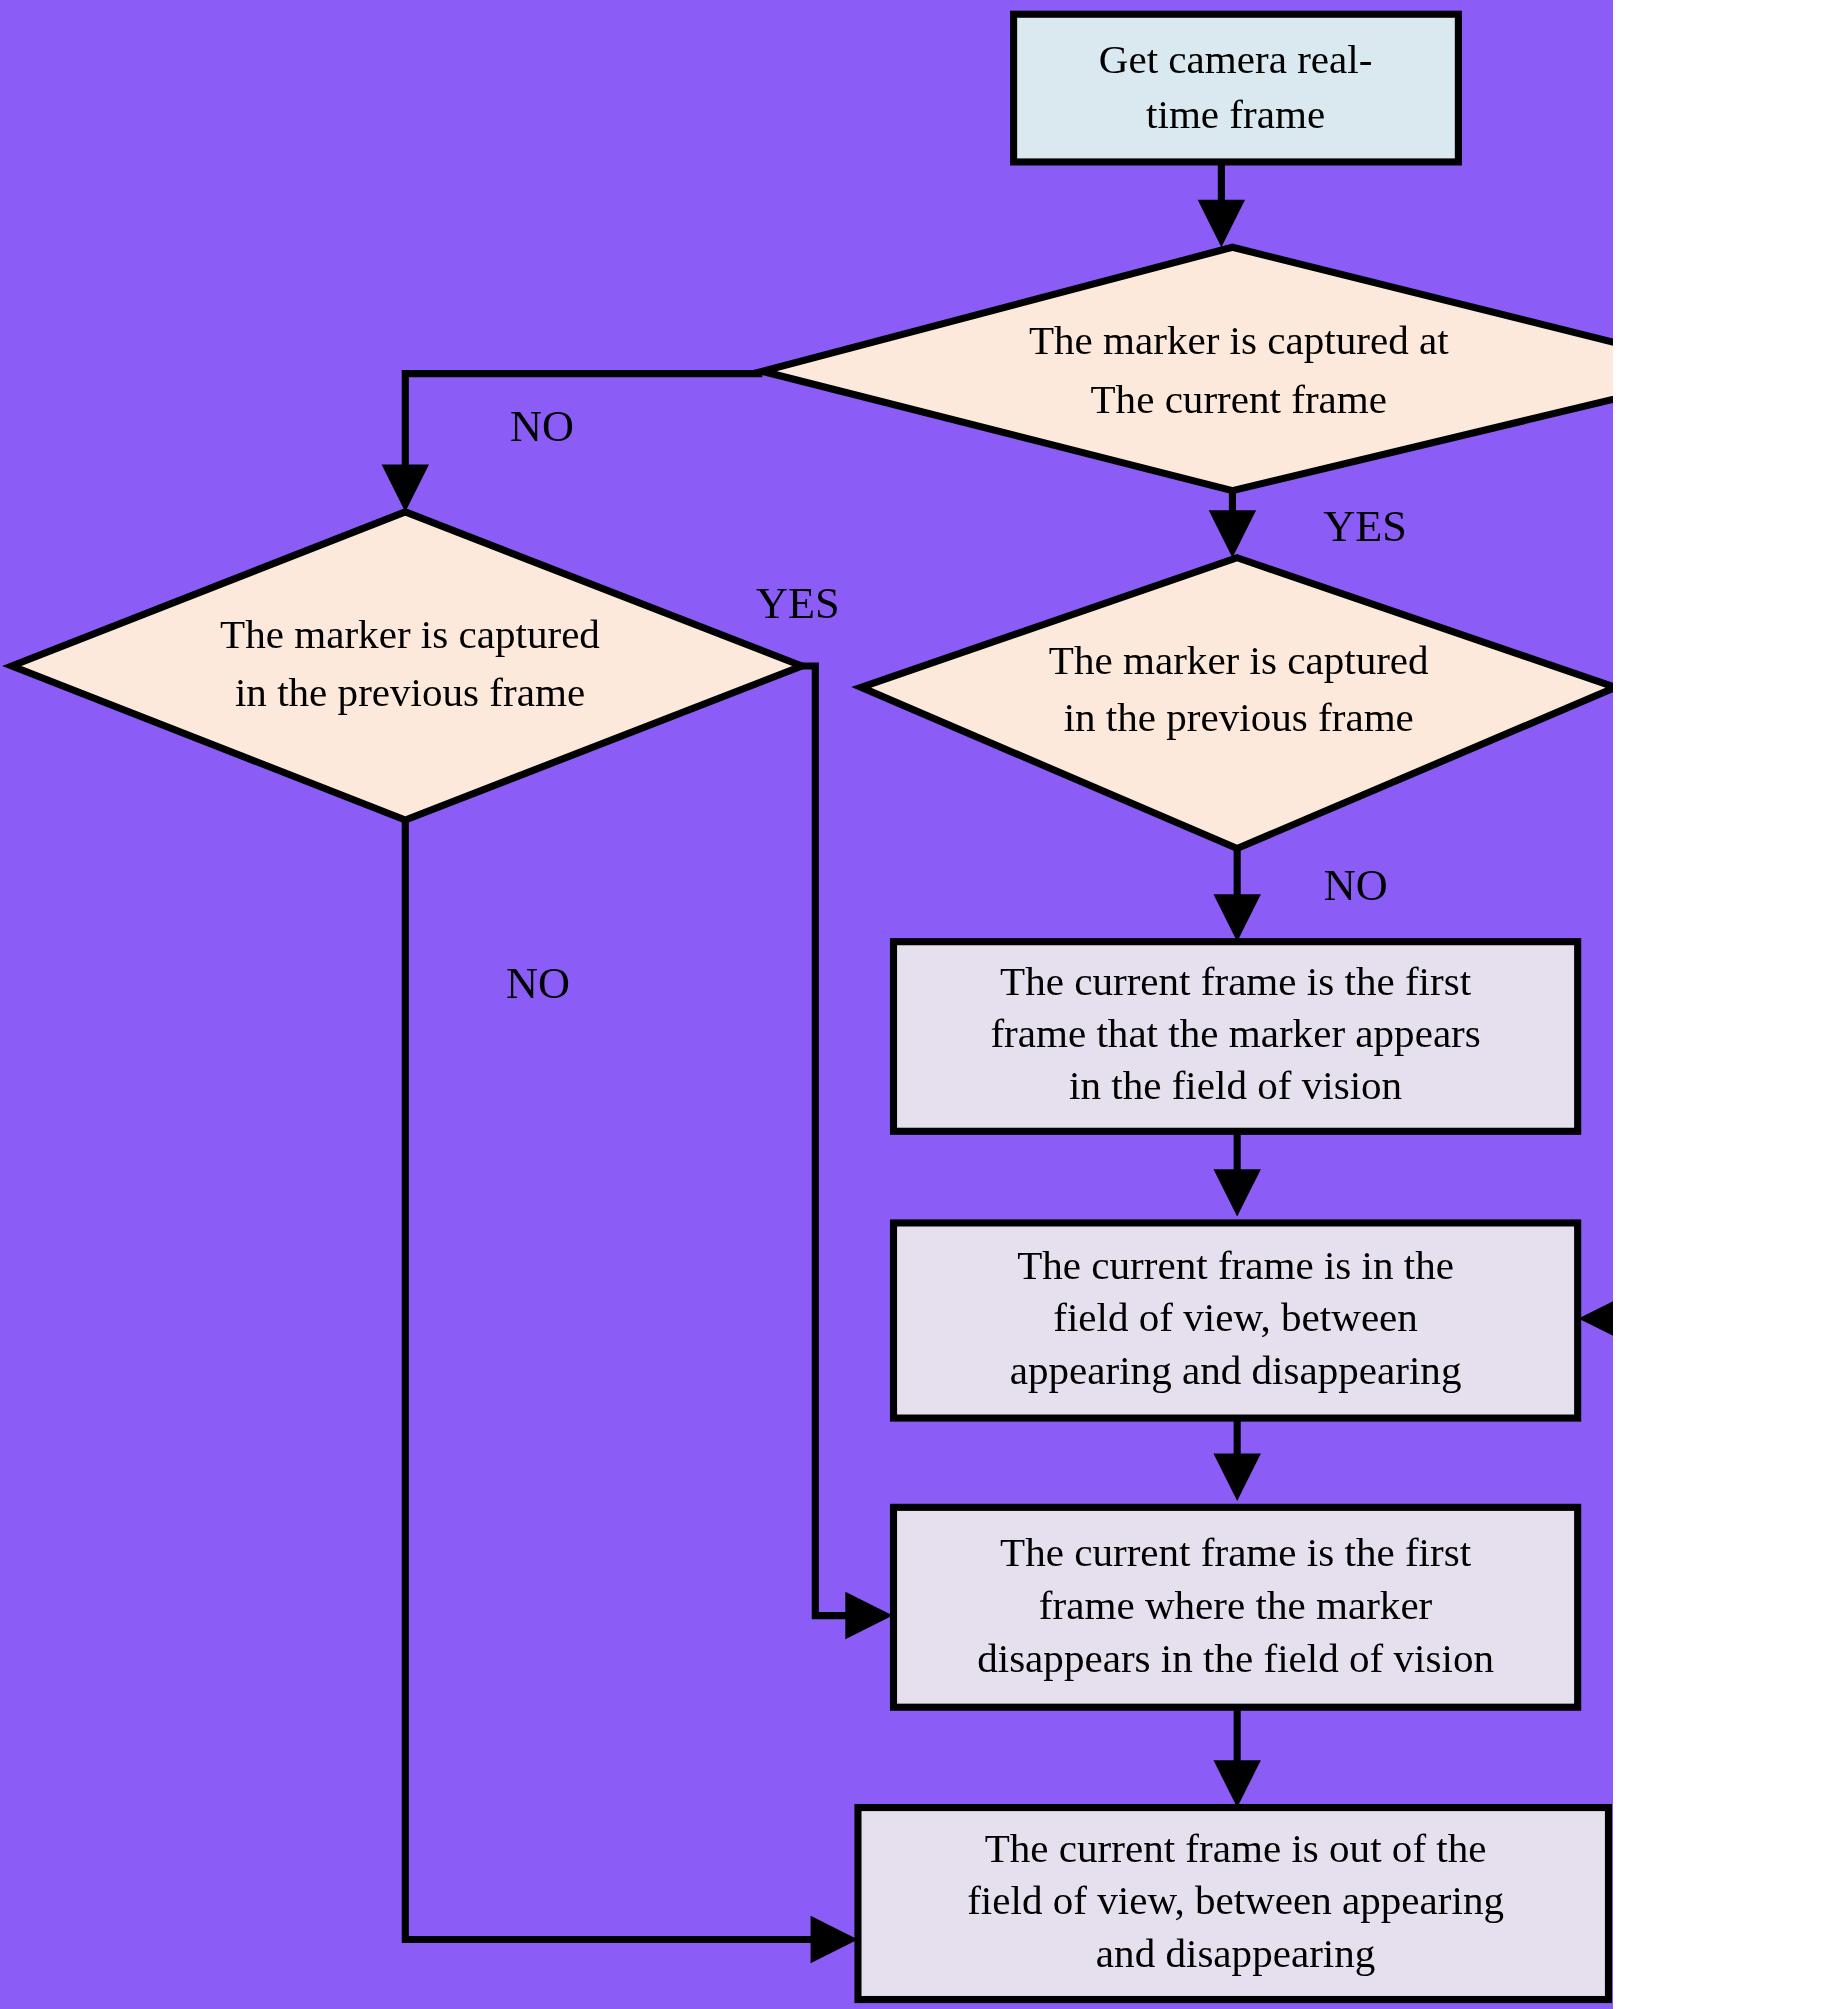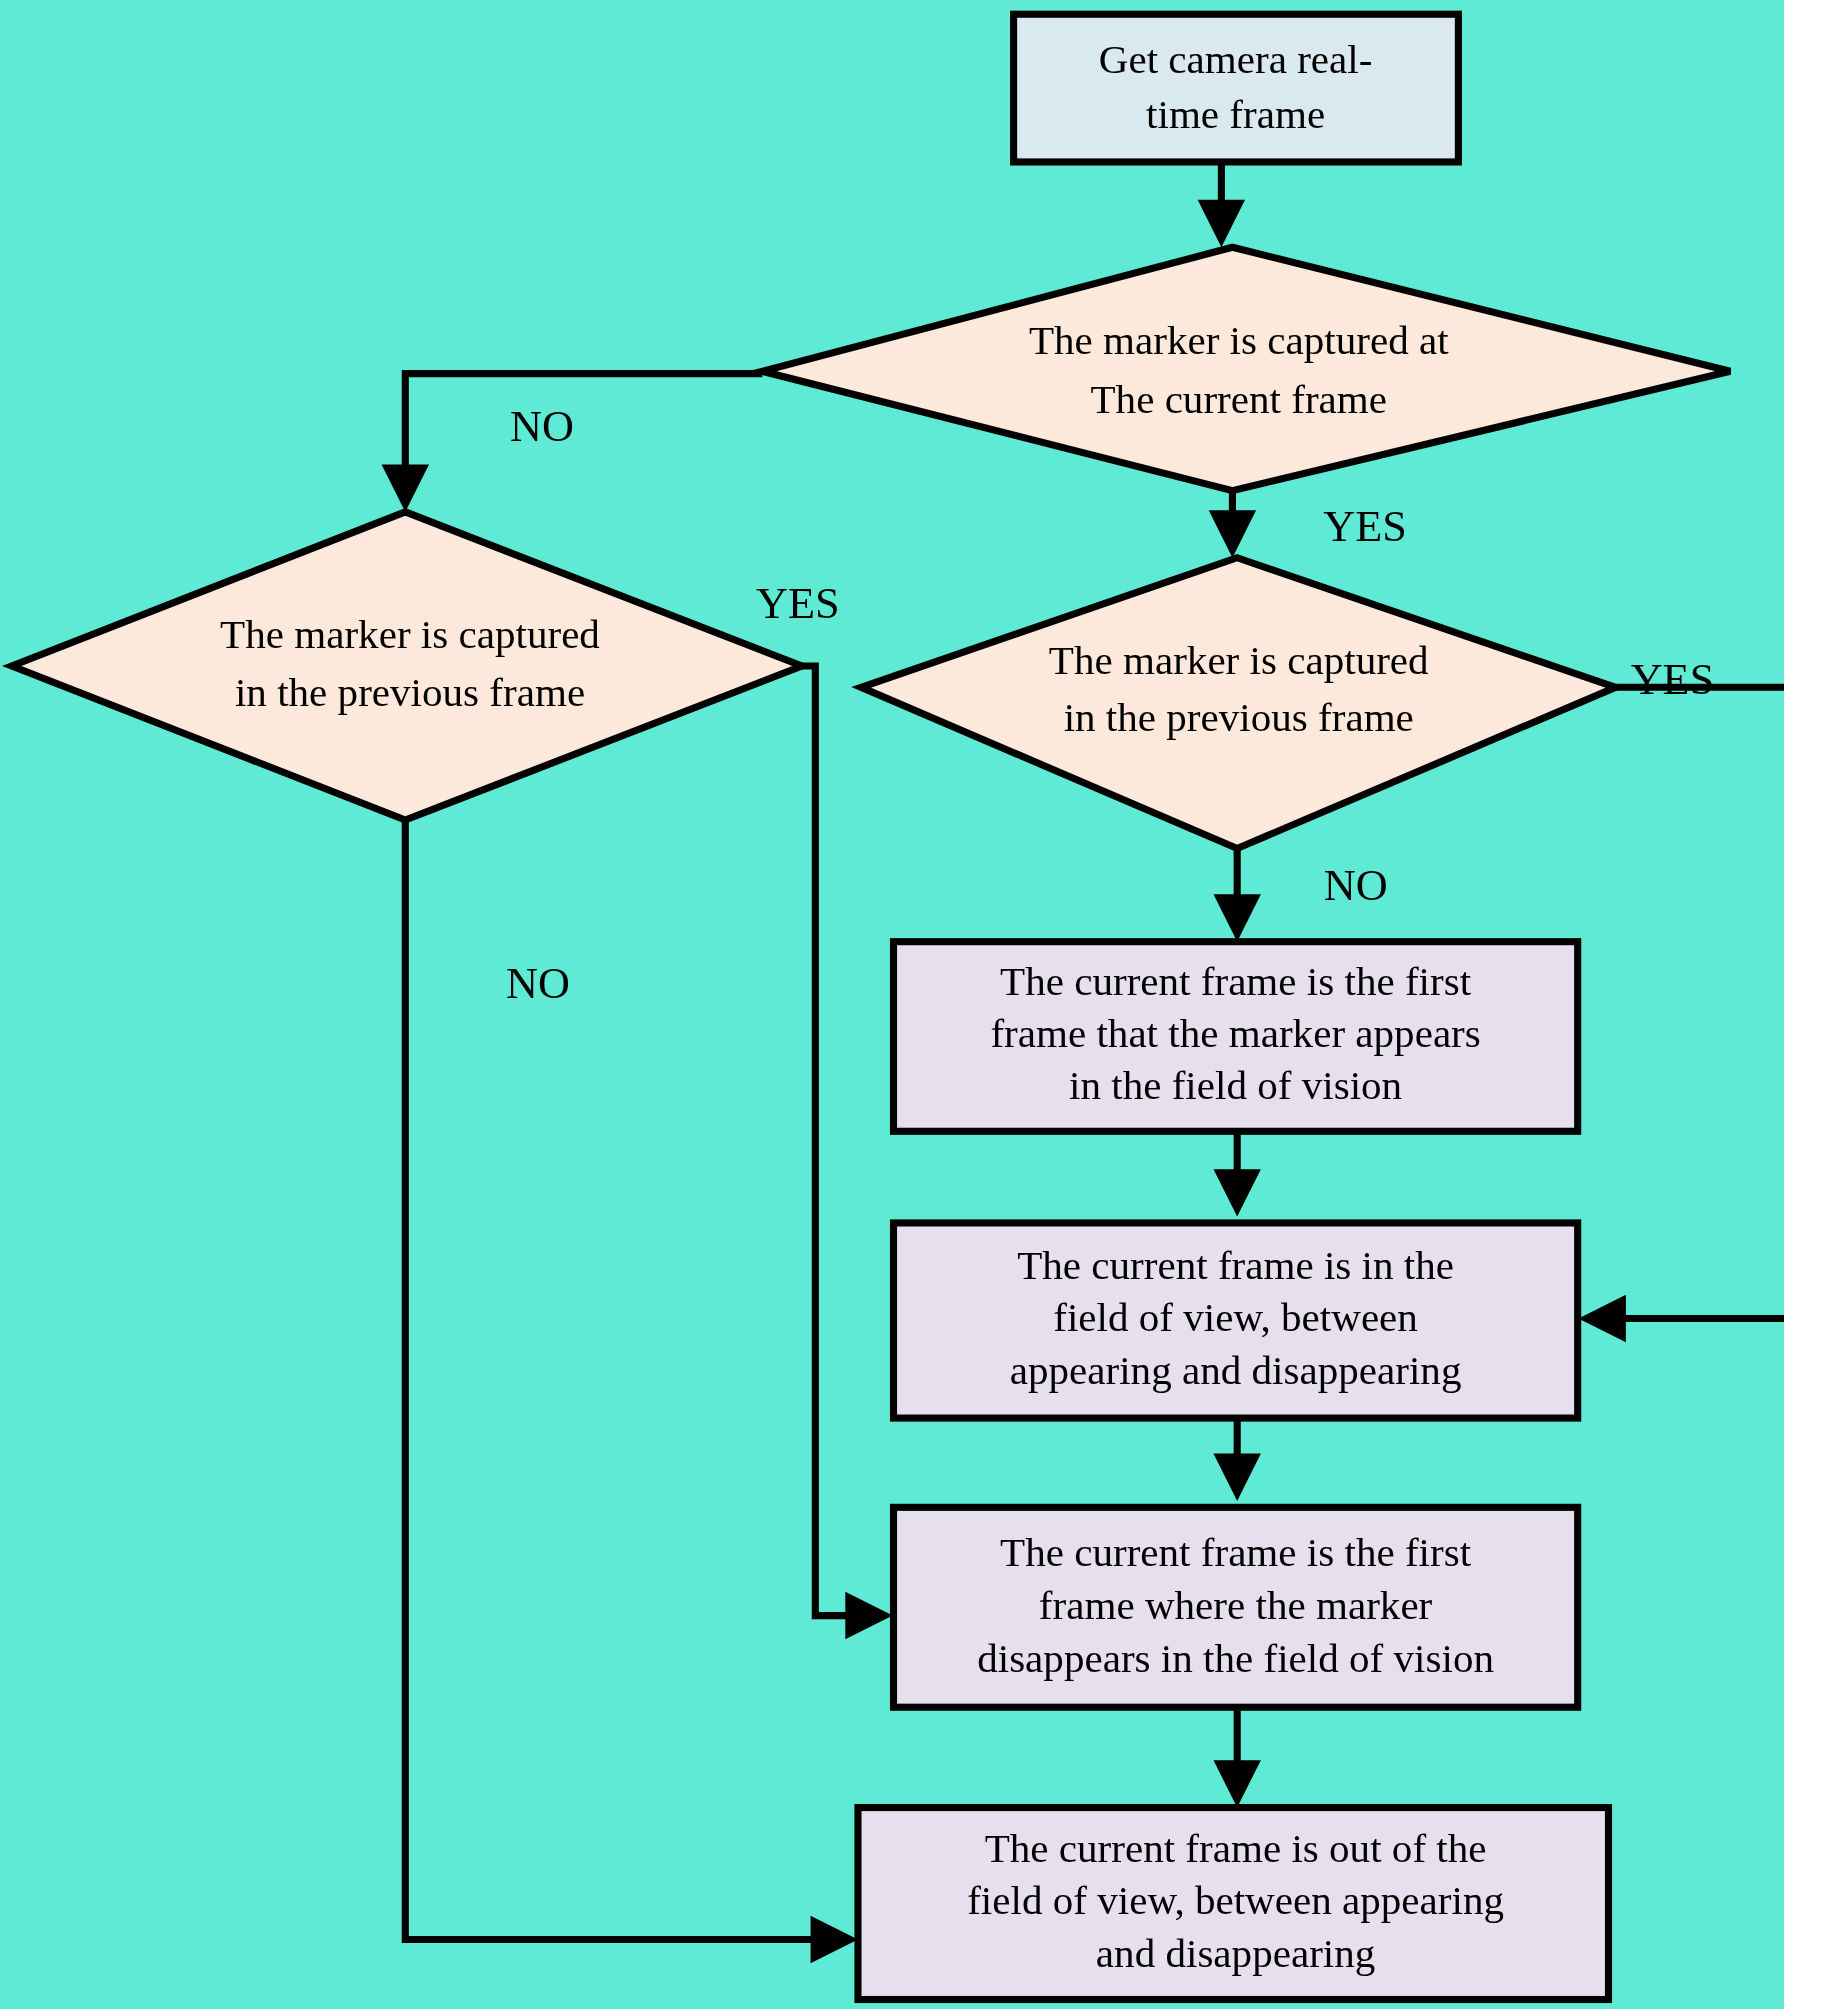--- a/index.html
+++ b/index.html
@@ -5,23 +5,23 @@
   html, body {
     margin: 0;
     padding: 0;
     background: #ffffff;
   }
   body {
     font-family: "Liberation Serif", "DejaVu Serif", serif;
   }
   #flowchart-root {
     position: relative;
-    width: 1784px;
+    width: 1613px;
     height: 2009px;
-    background: #5eead4;
+    background: #8b5cf6;
     overflow: hidden;
   }
   svg#diagram-canvas {
     position: absolute;
     top: 0;
     left: 0;
     width: 1821px;
     height: 2009px;
     display: block;
   }

